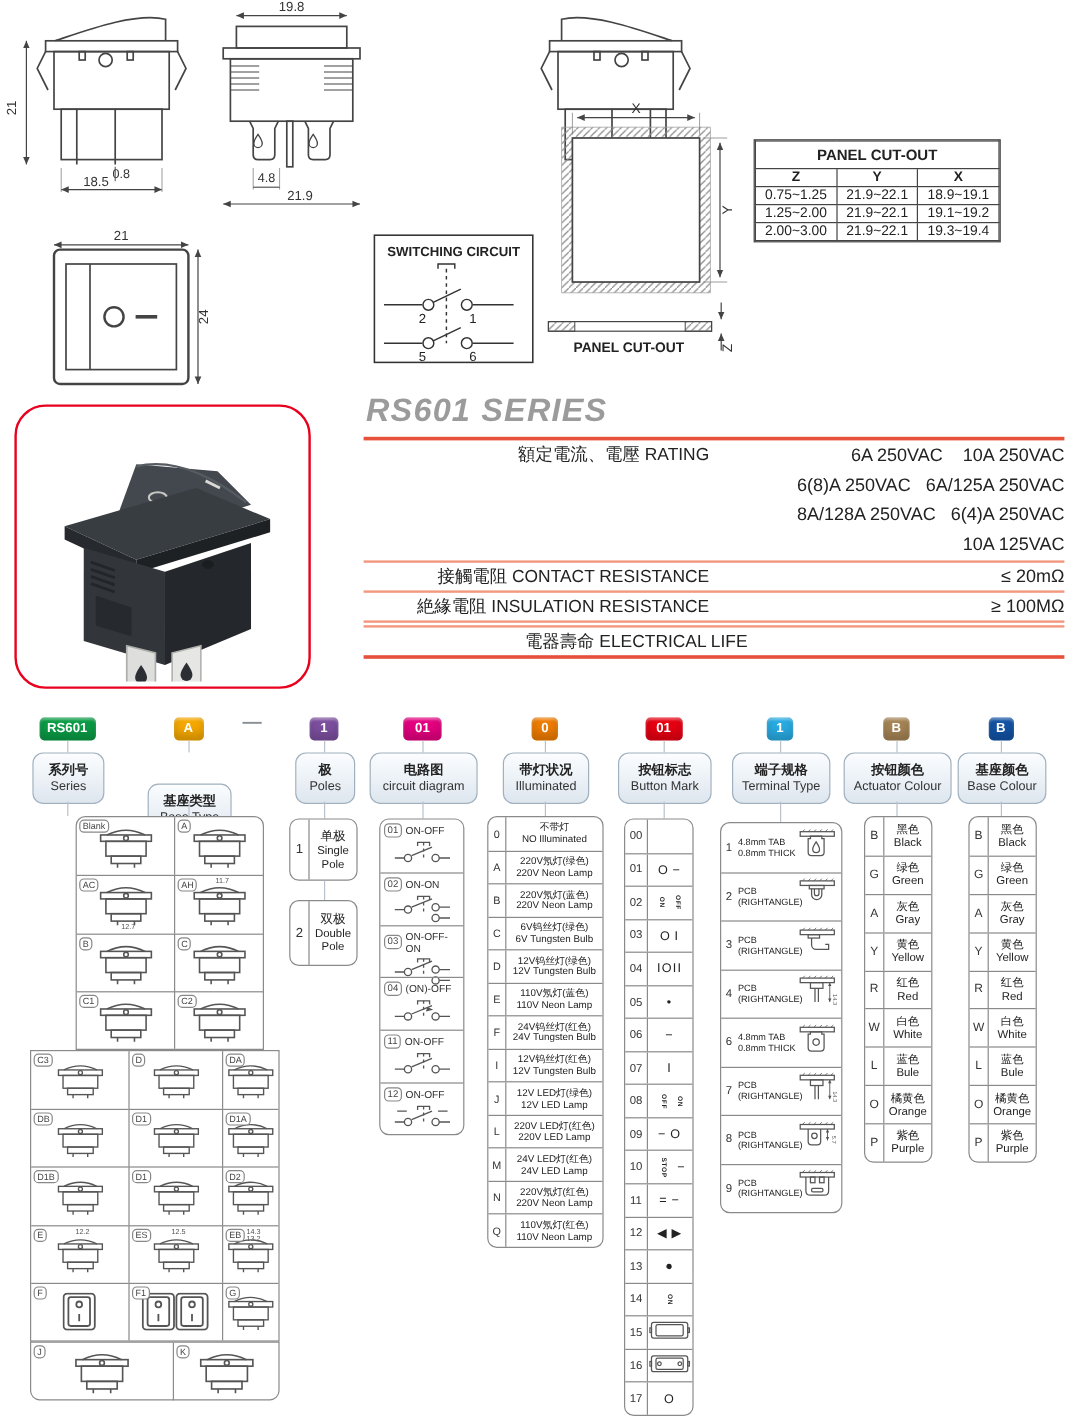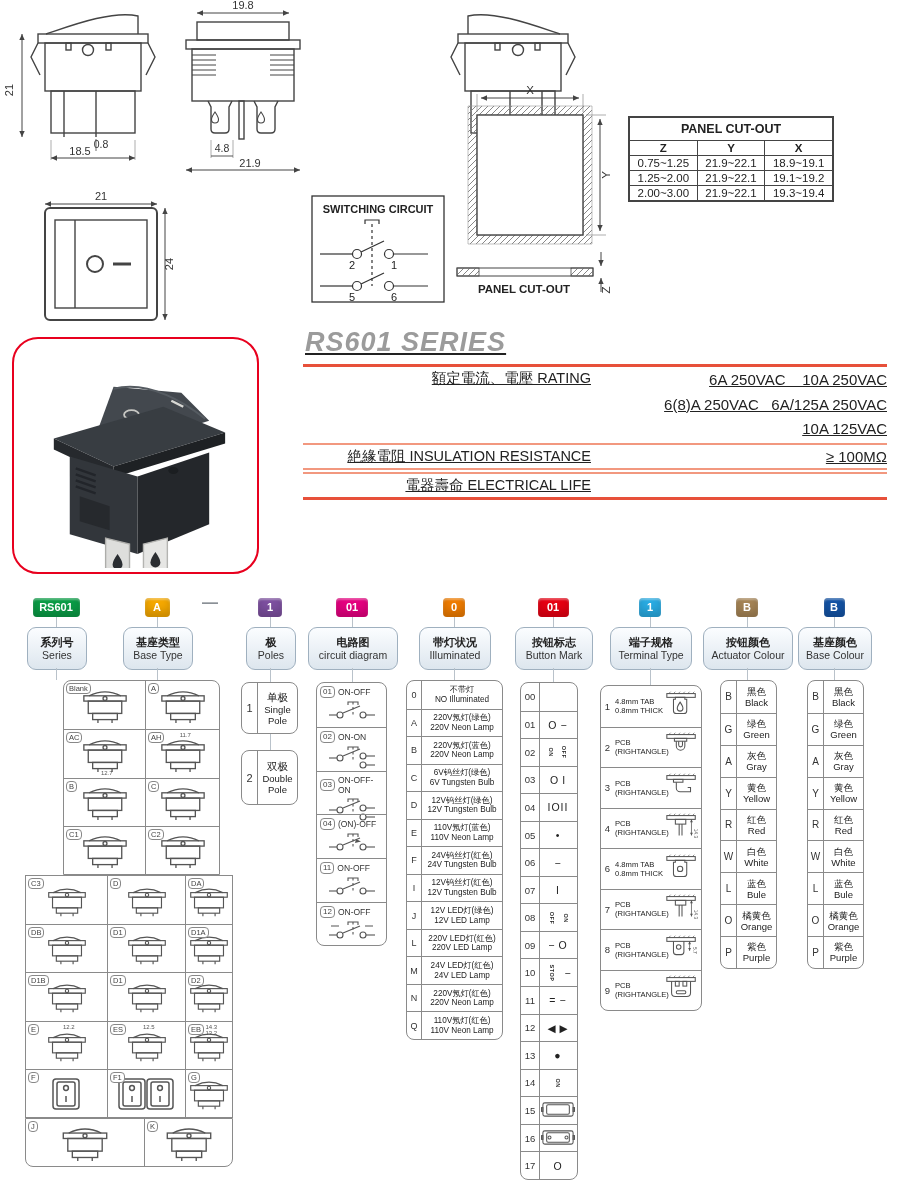--- a/index.html
+++ b/index.html
@@ -10,27 +10,27 @@
   .ms2 g{stroke:#555;fill:none;stroke-width:1.1;}
   
   #panel-table{position:absolute;left:628px;top:116px;width:204px;border:1.4px solid #444;}
   #panel-table table{border-collapse:collapse;width:100%;font-size:11.5px;}
   #panel-table td,#panel-table th{border:1px solid #444;text-align:center;padding:1px 0;}
   #panel-table .tt{font-weight:bold;font-size:12.5px;height:20px;}
   
   #photo-box{position:absolute;left:12px;top:337px;width:243px;height:233px;
              border:2.5px solid #e8001e;border-radius:26px;overflow:hidden;background:#fff;}
   
-  #series{position:absolute;left:303px;top:327px;width:584px;text-decoration:underline;}
+  #series{position:absolute;left:303px;top:327px;width:584px;}
   #series h1{margin:0 0 6px 2px;font-size:27px;font-style:italic;font-weight:bold;
              color:#9b9b9b;letter-spacing:1px;}
   #specs{border-top:3px solid #e7503a;border-bottom:3px solid #e7503a;text-align:right;}
   .spec-row{display:grid;grid-template-columns:288px 1fr;align-items:center;
             border-bottom:2px solid #f2987f;padding:1px 0;}
-  .spec-row:last-child{border-bottom:none;}
+  .spec-row:last-child{border-bottom:none;margin-left:32px;}
   .spec-row .lab{font-size:14.5px;padding:1px 0 1px 4px;}
   .spec-row .val{font-size:15px;white-space:pre;}
   .spec-row.tall{align-items:start;}
   .spec-row.tall .val span{display:block;line-height:24.5px;}
   .spec-row:not(.tall) .val{line-height:21px;}
   
   .badge{position:absolute;height:19px;border-radius:4px;color:#fff;font-weight:bold;
          font-size:11px;text-align:center;line-height:19px;top:598px;
          box-shadow:inset 0 -6px 8px rgba(0,0,0,.18), inset 0 2px 2px rgba(255,255,255,.35);}
   .olabel{position:absolute;top:627px;height:41px;border:1px solid #9fb0bf;border-radius:9px;
@@ -256,21 +256,25 @@
       <polygon points="130,204 154,198 154,228 147,241 137,241 130,232" fill="#e6e6e4" stroke="#b4b4b1" stroke-width="1.4"></polygon>
       <path d="M142,212 q5,7 5,10.5 a5,5 0 1 1 -10,0 q0,-3.5 5,-10.5 z" fill="#2b2e32"></path>
     </svg>
   </div>
 
   <div id="series">
     <h1>RS601 SERIES</h1>
     <div id="specs">
         <div class="spec-row tall">
           <div class="lab">額定電流、電壓 RATING</div>
-          <div class="val"><span>6A 250VAC    10A 250VAC</span><span>6(8)A 250VAC   6A/125A 250VAC</span><span>10A 125VAC</span></div>
+          <div class="val"><span>6A 250VAC    10A 250VAC</span><span>6(8)A 250VAC   6A/125A 250VAC</span><span>8A/128A 250VAC   6(4)A 250VAC</span><span>10A 125VAC</span></div>
+        </div>
+        <div class="spec-row">
+          <div class="lab">接觸電阻 CONTACT RESISTANCE</div>
+          <div class="val"><span>≤ 20mΩ</span></div>
         </div>
         <div class="spec-row">
           <div class="lab">絶緣電阻 INSULATION RESISTANCE</div>
           <div class="val"><span>≥ 100MΩ</span></div>
         </div>
         <div class="spec-row">
         </div>
         <div class="spec-row">
           <div class="lab">電器壽命 ELECTRICAL LIFE</div>
         </div>
@@ -280,21 +284,21 @@
   <div id="ordering">
       <span class="badge" style="background: rgb(10, 155, 69); position: absolute; left: 32.5px; top: 598px; width: 47px; height: 19px;">RS601</span>
       <span class="vline" style="position: absolute; left: 56px; top: 617px; width: 1px; height: 10px;"></span>
       <div class="olabel" style="position: absolute; left: 27px; top: 627px; width: 58px; height: 41px;">
         <div class="cn">系列号</div>
         <div class="en">Series</div>
       </div>
       <span class="vline" style="position: absolute; left: 56px; top: 668px; width: 1px; height: 12px;"></span>
       <span class="badge" style="background: rgb(245, 168, 0); position: absolute; left: 144.5px; top: 598px; width: 25px; height: 19px;">A</span>
       <span class="vline" style="position: absolute; left: 157px; top: 617px; width: 1px; height: 10px;"></span>
-      <div class="olabel" style="position: absolute; left: 123px; top: 627px; width: 68px; height: 41px;">
+      <div class="olabel" style="position: absolute; left: 123px; top: 653px; width: 68px; height: 41px;">
         <div class="cn">基座类型</div>
         <div class="en">Base Type</div>
       </div>
       <span class="vline" style="position: absolute; left: 157px; top: 668px; width: 1px; height: 12px;"></span>
       <span class="badge" style="background: rgb(124, 79, 159); position: absolute; left: 258px; top: 598px; width: 24px; height: 19px;">1</span>
       <span class="vline" style="position: absolute; left: 270px; top: 617px; width: 1px; height: 10px;"></span>
       <div class="olabel" style="position: absolute; left: 246px; top: 627px; width: 48px; height: 41px;">
         <div class="cn">极</div>
         <div class="en">Poles</div>
       </div>

